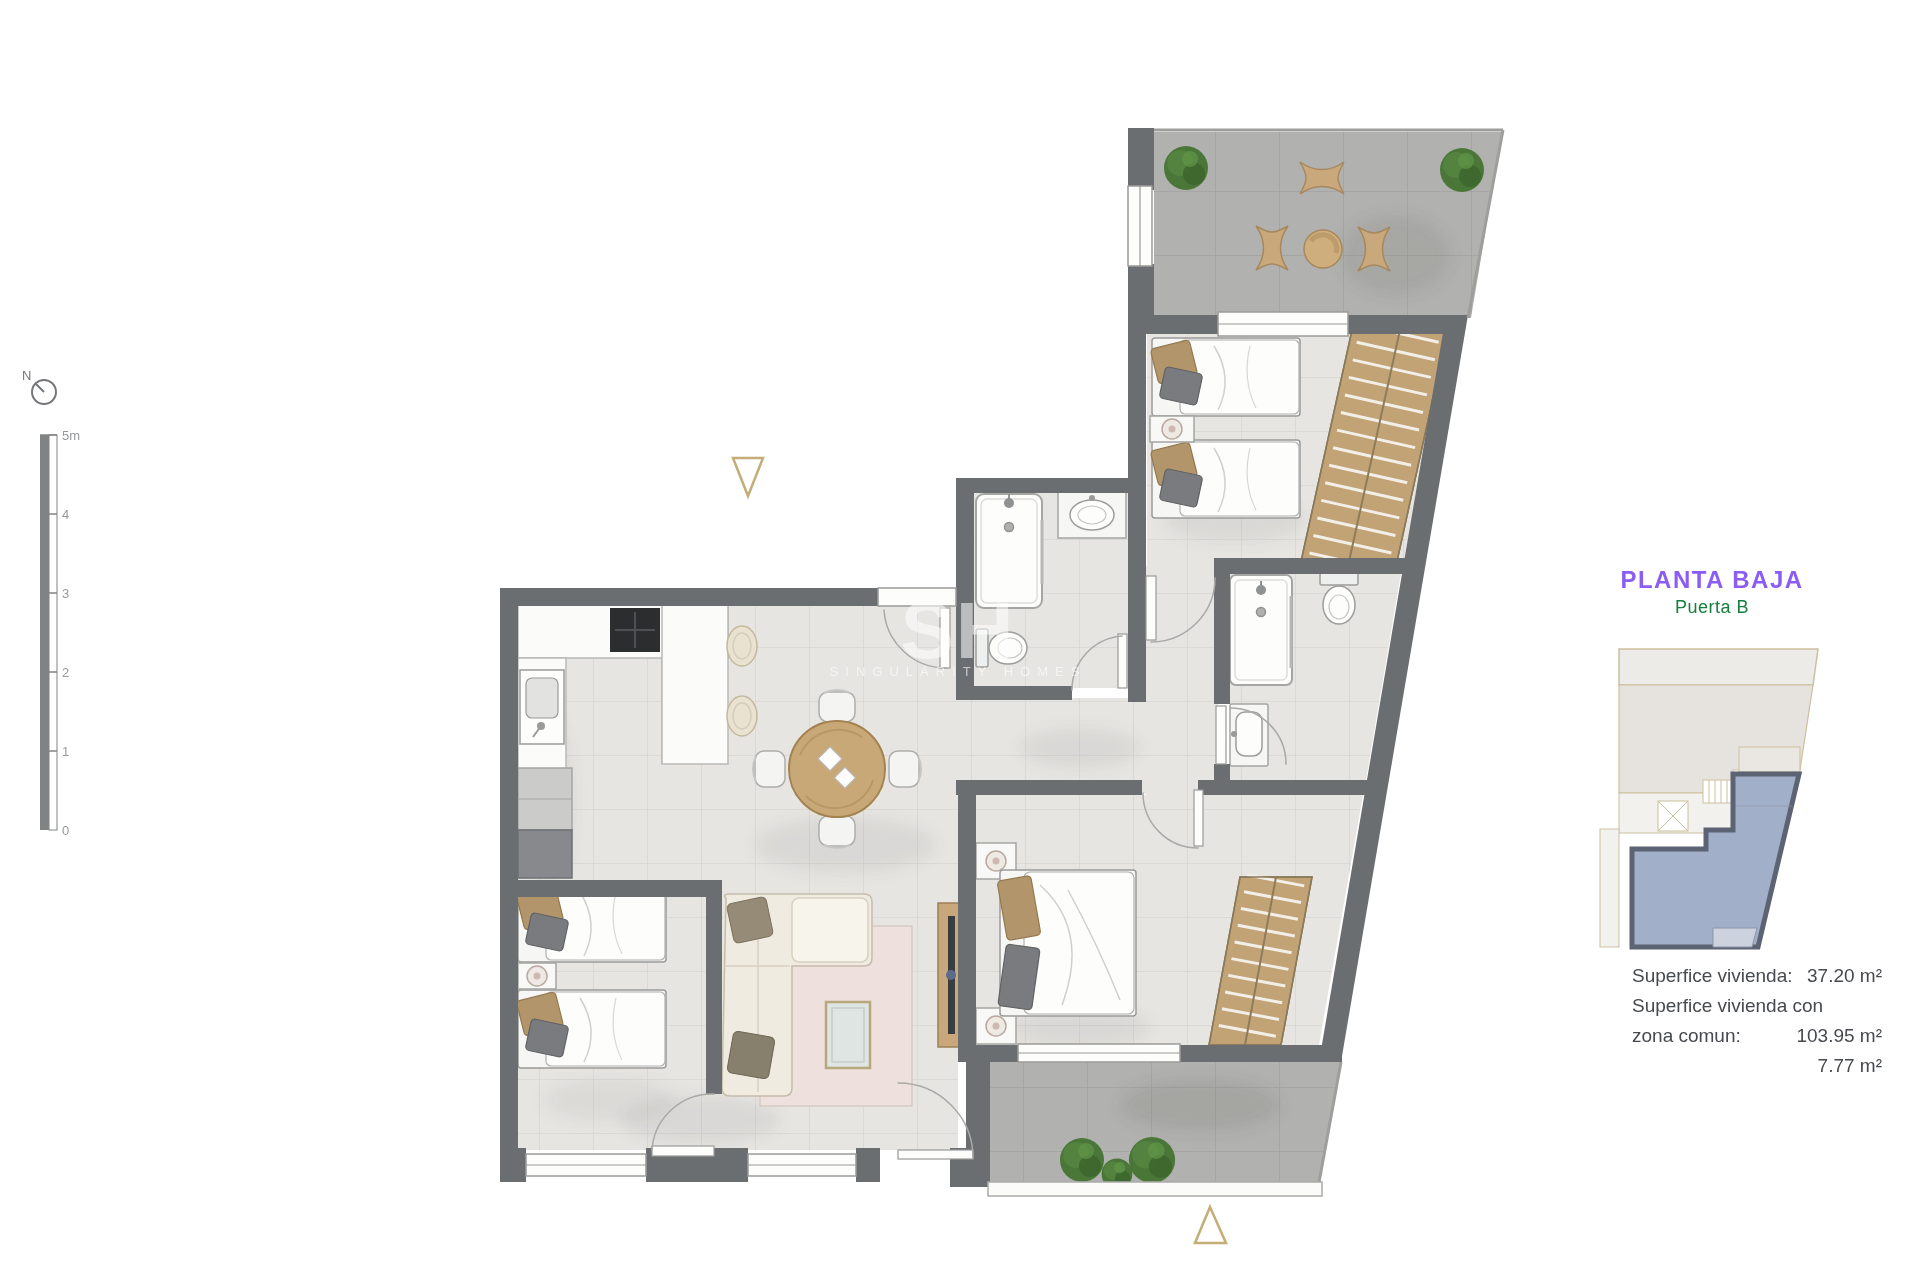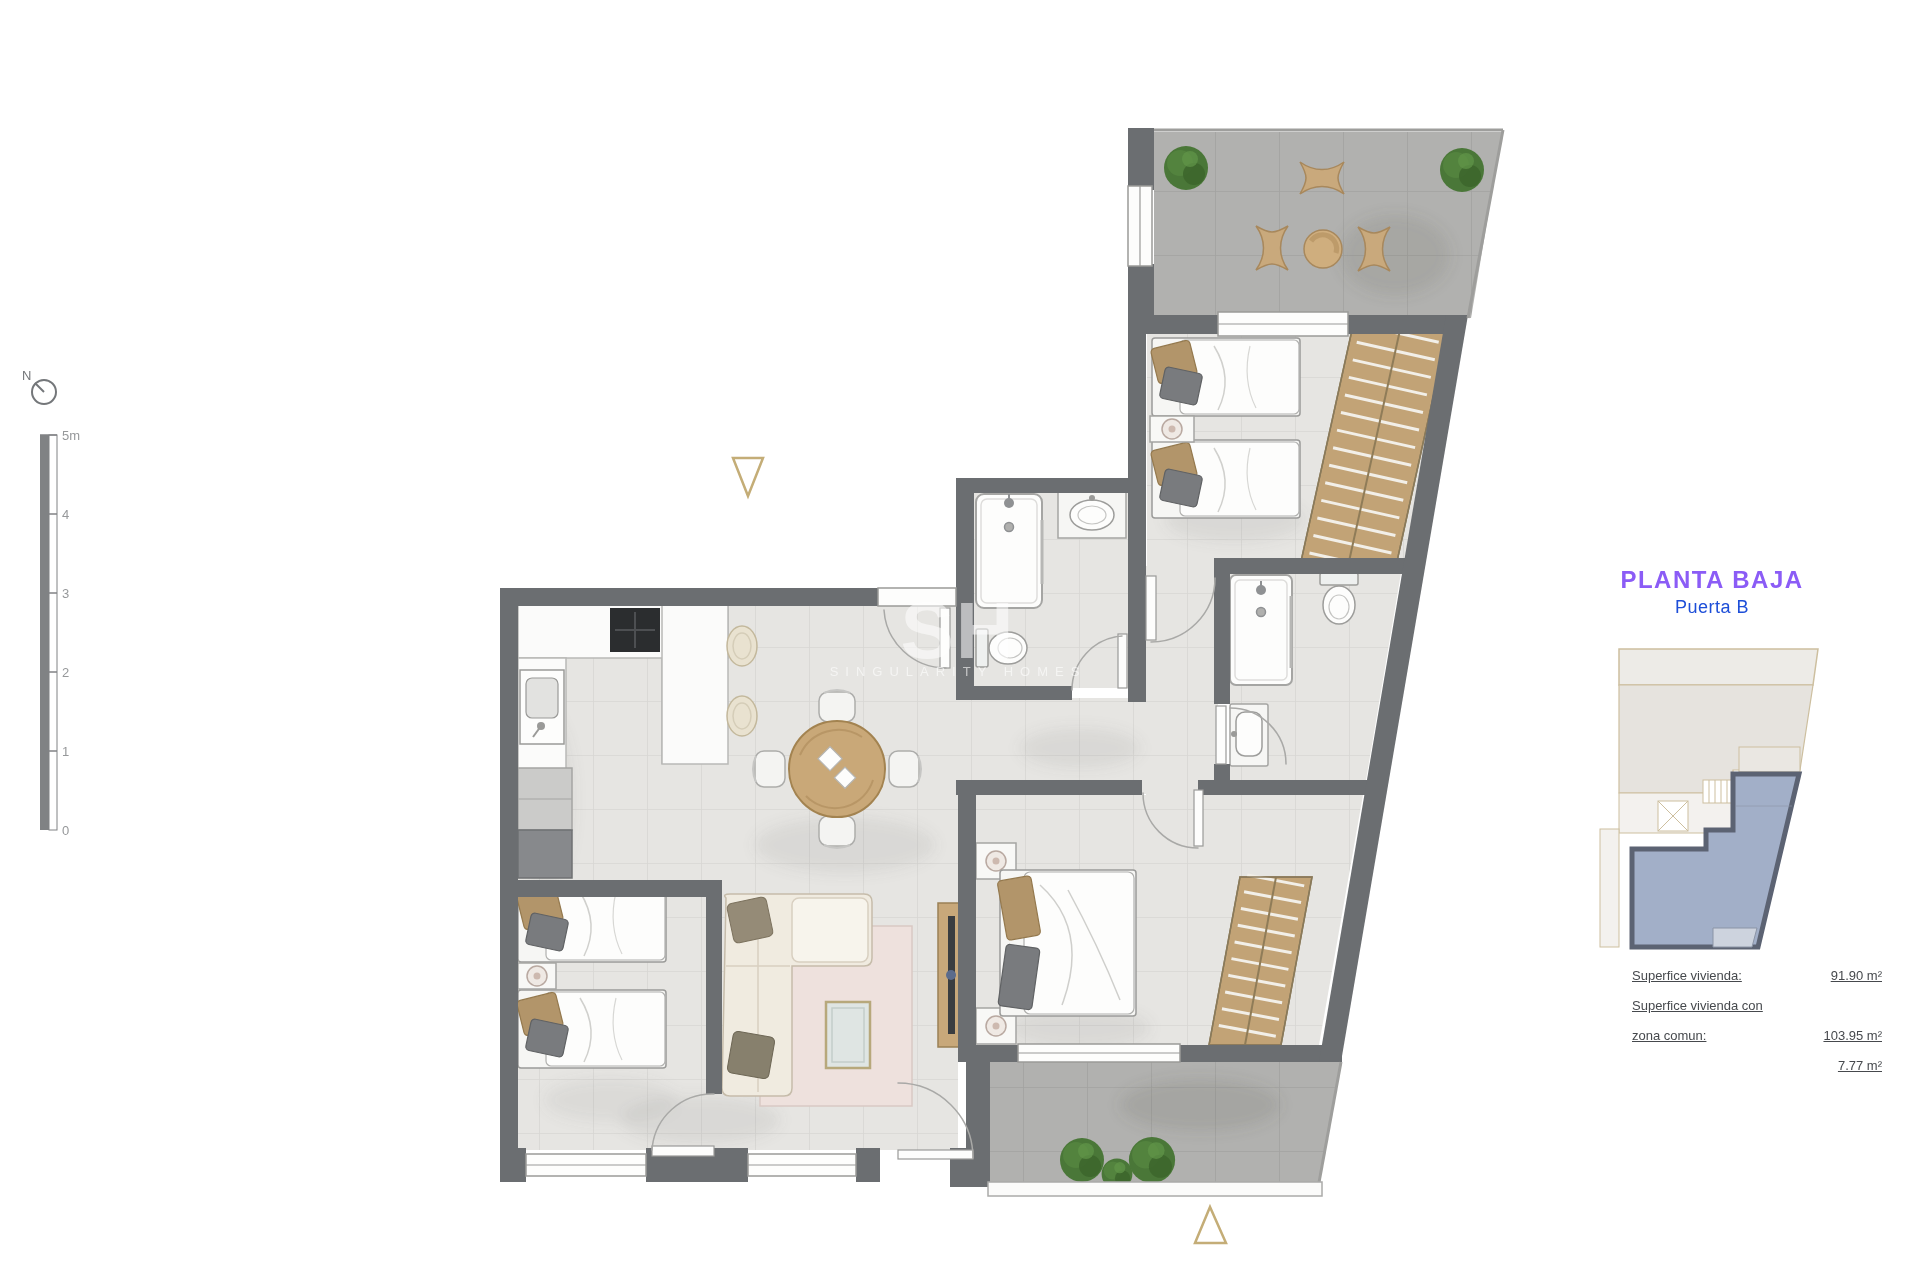--- a/index.html
+++ b/index.html
@@ -1,21 +1,21 @@
 <!DOCTYPE html>
 <html><head>
 <meta charset="utf-8">
 <style>
   html,body{margin:0;padding:0;background:#ffffff;}
   .canvas{position:relative;width:1920px;height:1280px;background:#fff;overflow:hidden;
           font-family:"Liberation Sans", sans-serif;}
   .title-block{position:absolute;left:1562px;top:566px;width:300px;text-align:center;}
   .title-block .t{font-size:24px;font-weight:bold;letter-spacing:1.5px;color:#8b5cf6;}
-  .title-block .s{font-size:18px;color:#1d4ed8;margin-top:3px;letter-spacing:.5px;}
-  .areas{position:absolute;left:1632px;top:961px;width:250px;font-size:13px;color:#46494d;text-decoration:underline;}
+  .title-block .s{font-size:18px;color:#15803d;margin-top:3px;letter-spacing:.5px;}
+  .areas{position:absolute;left:1632px;top:961px;width:250px;font-size:19px;color:#46494d;}
   .areas .row{display:flex;line-height:30px;}
   .areas .v{margin-left:auto;white-space:nowrap;}
   svg{position:absolute;left:0;top:0;}
 </style>
 </head>
 <body>
 
 <div class="canvas">
 
 <svg width="1920" height="1280" viewBox="0 0 1920 1280">
@@ -390,21 +390,21 @@
 </svg>
 
 <div class="title-block">
   <div class="t">PLANTA BAJA</div>
   <div class="s">Puerta B</div>
 </div>
 
 <div class="areas">
   <div class="row">
     <span>Superfice vivienda:</span>
-    <span class="v">91.90 m²</span>
+    <span class="v">37.20 m²</span>
   </div>
   <div class="row">
     <span>Superfice vivienda con</span>
     <span class="v"></span>
   </div>
   <div class="row">
     <span>zona comun:</span>
     <span class="v">103.95 m²</span>
   </div>
   <div class="row">

